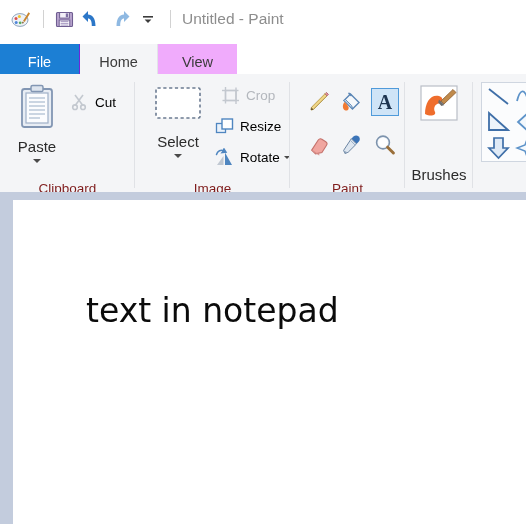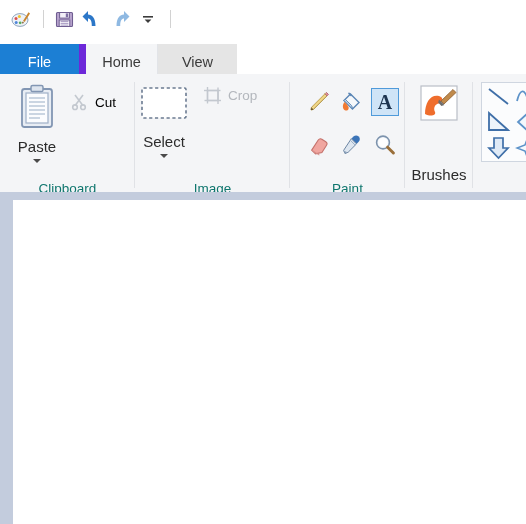--- a/index.html
+++ b/index.html
@@ -68,26 +68,26 @@
   }
   .tab-file {
     left: 0; width: 79px;
     background: #1c7fd4;
     color: #ffffff;
   }
   .tab-home {
     left: 79px; width: 79px;
     background: #f4f5f7;
     color: #3b3b3b;
-    border-left: 7px solid #6d28d9;
+    border-left: 1px solid #6d28d9;
     border-right: 1px solid #e2e4e8;
   }
   .tab-view {
     left: 158px; width: 79px;
-    background: #e5e5e5;
+    background: #f0abfc;
     color: #3b3b3b;
   }
 
   
   .ribbon {
     position: absolute;
     left: 0; top: 74px;
     width: 526px; height: 124px;
     background: #f4f5f7;
     border-bottom: 1px solid #dfe1e6;
@@ -108,21 +108,21 @@
     top: 8px;
     width: 1px; height: 106px;
     background: #e0e2e6;
   }
   .group-label {
     position: absolute;
     bottom: 2px;
     width: 100%;
     text-align: center;
     font-size: 13.5px;
-    color: #0f766e;
+    color: #7f1d1d;
     white-space: nowrap;
   }
 
   .big-btn {
     position: absolute;
     display: flex;
     flex-direction: column;
     align-items: center;
     cursor: default;
   }
@@ -270,20 +270,21 @@
 
     <div class="qat-icon">
       <svg width="16" height="16" viewBox="0 0 16 16">
         <rect x="3" y="5" width="10" height="1.6" fill="#3b3b3b"></rect>
         <path d="M4.6 8.6 L11.4 8.6 L8 12 Z" fill="#3b3b3b"></path>
       </svg>
     </div>
 
     <div class="qat-sep"></div>
 
+    <div class="title-text">Untitled - Paint</div>
   </div>
 
   <div class="tabbar">
     <div class="tab tab-file">File</div>
     <div class="tab tab-home">Home</div>
     <div class="tab tab-view">View</div>
   </div>
 
   <div class="ribbon">
 
@@ -321,44 +322,65 @@
         <span class="lbl">Cut</span>
       </div>
 
 
       <div class="group-label">Clipboard</div>
       <div class="group-sep" style="left:134px;"></div>
     </div>
 
     <div class="group" style="left:135px; width:155px;">
 
-      <div class="big-btn" style="left:0; top:10px; width:58px;justify-content:center;">
+      <div class="big-btn" style="left:14px; top:10px; width:58px;justify-content:center;">
         <span class="ic">
           <svg width="50" height="42" viewBox="0 0 50 42">
             <rect x="3" y="4" width="44" height="30" rx="1.5" fill="#ffffff" stroke="#6b7b91" stroke-width="1.6" stroke-dasharray="3.2 2.6"></rect>
           </svg>
         </span>
         <span class="lbl">Select</span>
         <span class="caret"></span>
       </div>
 
-      <div class="small-btn disabled" style="left:66px; top:10px;">
+      <div class="small-btn disabled" style="left:84px; top:10px;">
         <span class="ic">
           <svg width="19" height="19" viewBox="0 0 19 19">
             <rect x="4.5" y="4.5" width="10.5" height="10" fill="none" stroke="#c3c8cf" stroke-width="1.4"></rect>
             <line x1="4.5" y1="1" x2="4.5" y2="17.5" stroke="#c3c8cf" stroke-width="1.4"></line>
             <line x1="15" y1="1.5" x2="15" y2="18" stroke="#c3c8cf" stroke-width="1.4"></line>
             <line x1="1" y1="4.5" x2="17.5" y2="4.5" stroke="#c3c8cf" stroke-width="1.4"></line>
             <line x1="1.5" y1="14.5" x2="18" y2="14.5" stroke="#c3c8cf" stroke-width="1.4"></line>
           </svg>
         </span>
         <span class="lbl">Crop</span>
       </div>
 
-
+      <div class="small-btn" style="left:78px; top:41px;">
+        <span class="ic">
+          <svg width="19" height="19" viewBox="0 0 19 19">
+            <rect x="1.5" y="6.5" width="9" height="9" fill="#eaf2fb" stroke="#4f86c0" stroke-width="1.3"></rect>
+            <rect x="7" y="2" width="10.5" height="10" fill="#ffffff" stroke="#4f86c0" stroke-width="1.4"></rect>
+          </svg>
+        </span>
+        <span class="lbl">Resize</span>
+      </div>
+
+      <div class="small-btn" style="left:78px; top:72px;">
+        <span class="ic">
+          <svg width="20" height="19" viewBox="0 0 20 19">
+            <path d="M11 17 L11 4.5 L18 17 Z" fill="#4f86c0"></path>
+            <path d="M9.5 17 L9.5 8 L3 17 Z" fill="#c0c8d2"></path>
+            <path d="M2.5 6.5 C3.5 2.6 7 1.6 9.4 2.6 L8 4.6 L12 4.2 L10 1 L9.4 2.6" fill="none" stroke="#4f86c0" stroke-width="1.5" stroke-linecap="round"></path>
+            <path d="M9 1.2 L12.2 4 L8.4 5 Z" fill="#4f86c0"></path>
+          </svg>
+        </span>
+        <span class="lbl">Rotate</span>
+        <span class="caret-sm"></span>
+      </div>
 
       <div class="group-label">Image</div>
       <div class="group-sep" style="left:154px;"></div>
     </div>
 
     <div class="group" style="left:290px; width:115px;">
 
       <div class="tool-icon" style="left:15px; top:14px;">
         <svg width="24" height="24" viewBox="0 0 24 24">
           <path d="M4 20 L6.4 19.4 L20 5.8 L18 3.8 L4.4 17.4 Z" fill="#f2d88a" stroke="#a98c3c" stroke-width="1"></path>
@@ -471,14 +493,15 @@
     </div>
 
   </div>
 
   <div class="ribbon-underline"></div>
 
   <div class="canvas-area">
     <div class="canvas-paper"></div>
   </div>
 
+  <div class="drawn drawn-body">text in notepad</div>
 
 </div>
 
 </body></html>

